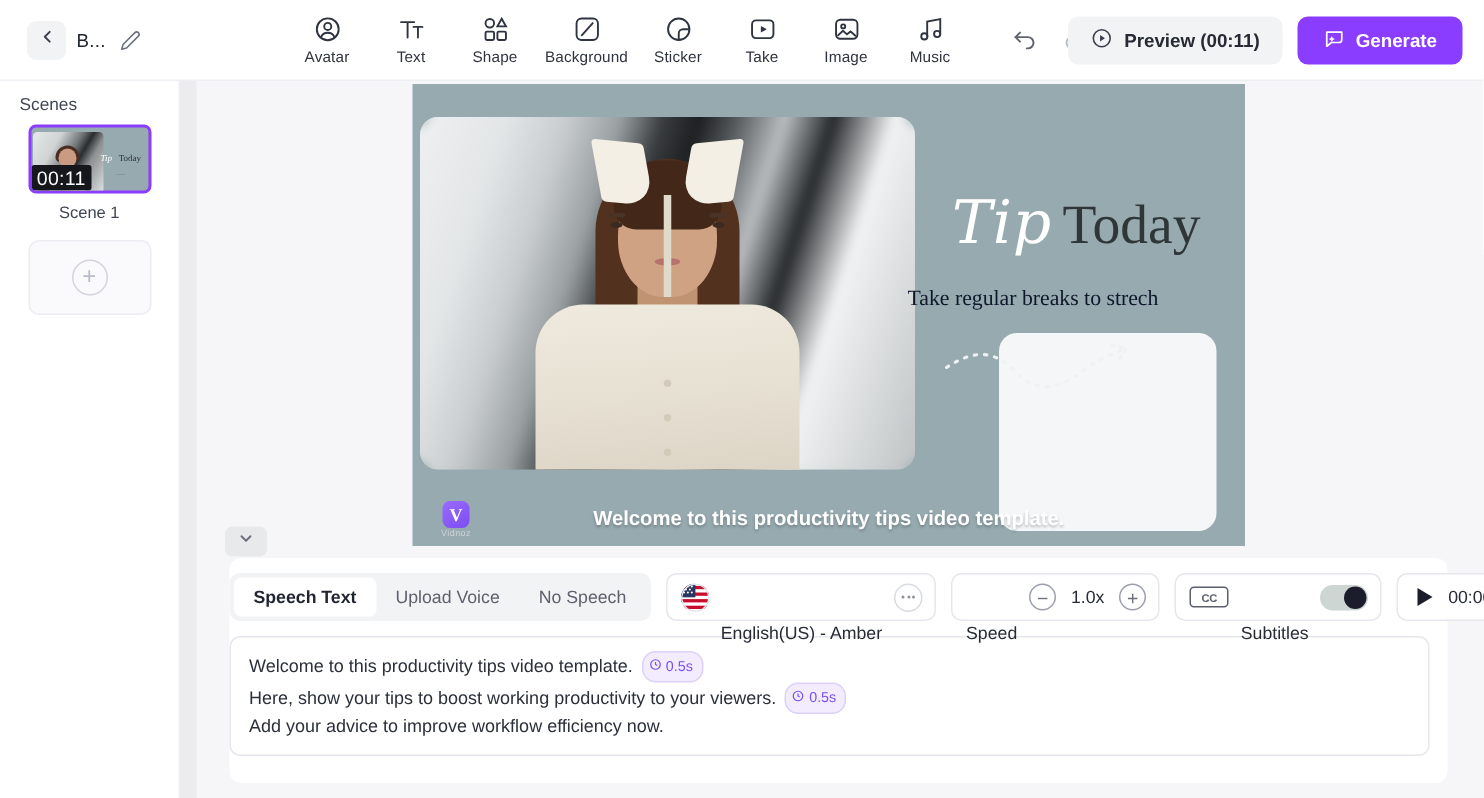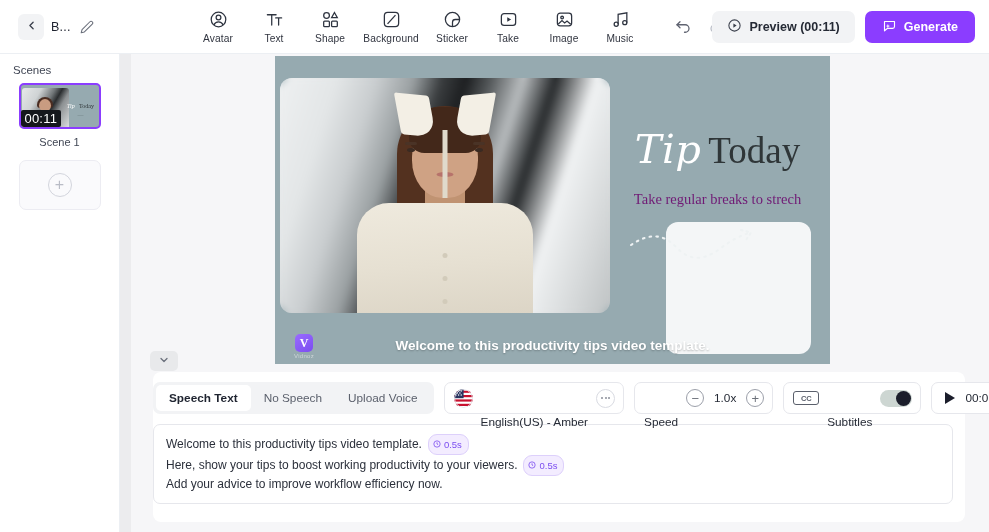--- a/index.html
+++ b/index.html
@@ -151,22 +151,22 @@
   .txt-zone { position: absolute; right: 0; top: 0; width: 225px; height: 100%; }
   .tip-row { position: absolute; top: 70px; left: 0; width: 100%; text-align: center; white-space: nowrap; }
   .tip-word {
     font-family: "DejaVu Serif", serif; font-style: italic; font-size: 40px;
     color: #ffffff; letter-spacing: .5px;
   }
   .today-word {
     font-family: "Liberation Serif", serif; font-size: 37px; color: #2f3638; margin-left: 7px;
   }
   .tip-sub {
-    position: absolute; top: 135px; left: 0; width: 100%; text-align: center;
-    font-family: "Liberation Serif", serif; font-size: 14.5px; color: #701a75; white-space: nowrap;
+    position: absolute; top: 135px; left: 0; width: 100%; 
+    font-family: "Liberation Serif", serif; font-size: 14.5px; color: #0f172a; white-space: nowrap;
   }
   .squiggle { position: absolute; top: 168px; left: 20px; }
 
   .subtitle-bar {
     position: absolute; left: 0; bottom: 11px; width: 100%; text-align: center;
     font-size: 13.5px; color: #ffffff; font-weight: bold;
     text-shadow: 0 1px 2px rgba(0,0,0,.25);
   }
   .watermark { position: absolute; left: 12px; bottom: 5px; text-align: center; width: 34px; }
   .wm-box {
@@ -465,22 +465,22 @@
             <polyline points="6 9 12 15 18 9"></polyline>
           </svg>
       </span>
     </div>
 
     <div class="bottom">
       <div class="ctl-row">
 
         <div class="seg">
           <div class="seg-item active">Speech Text</div>
+          <div class="seg-item">Upload Voice</div>
           <div class="seg-item">No Speech</div>
-          <div class="seg-item">Upload Voice</div>
         </div>
 
         <div class="pill">
           <span class="flag">
             <svg width="19" height="19" viewBox="0 0 19 19">
               <circle cx="9.5" cy="9.5" r="9.5" fill="#ffffff"></circle>
               <g>
                 <rect x="0" y="1.6" width="19" height="2.2" fill="#c8102e"></rect>
                 <rect x="0" y="6.0" width="19" height="2.2" fill="#c8102e"></rect>
                 <rect x="0" y="10.4" width="19" height="2.2" fill="#c8102e"></rect>

